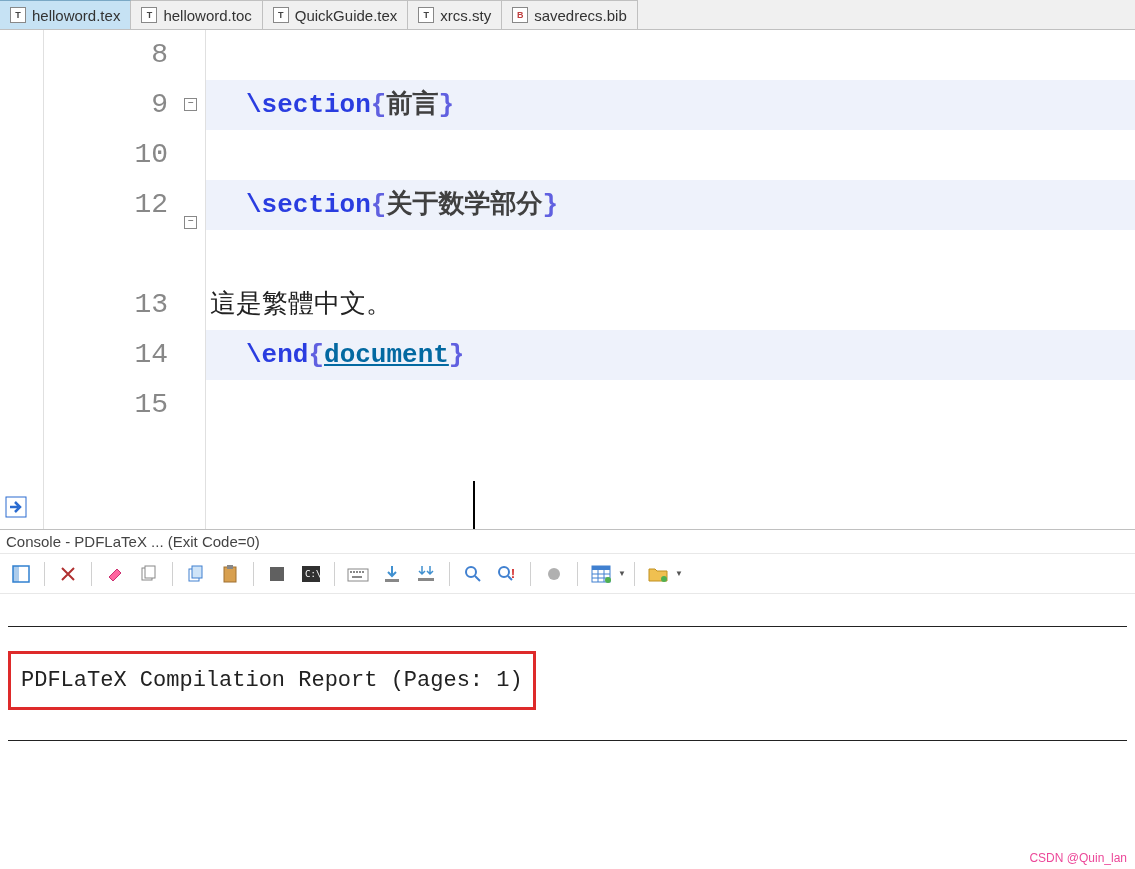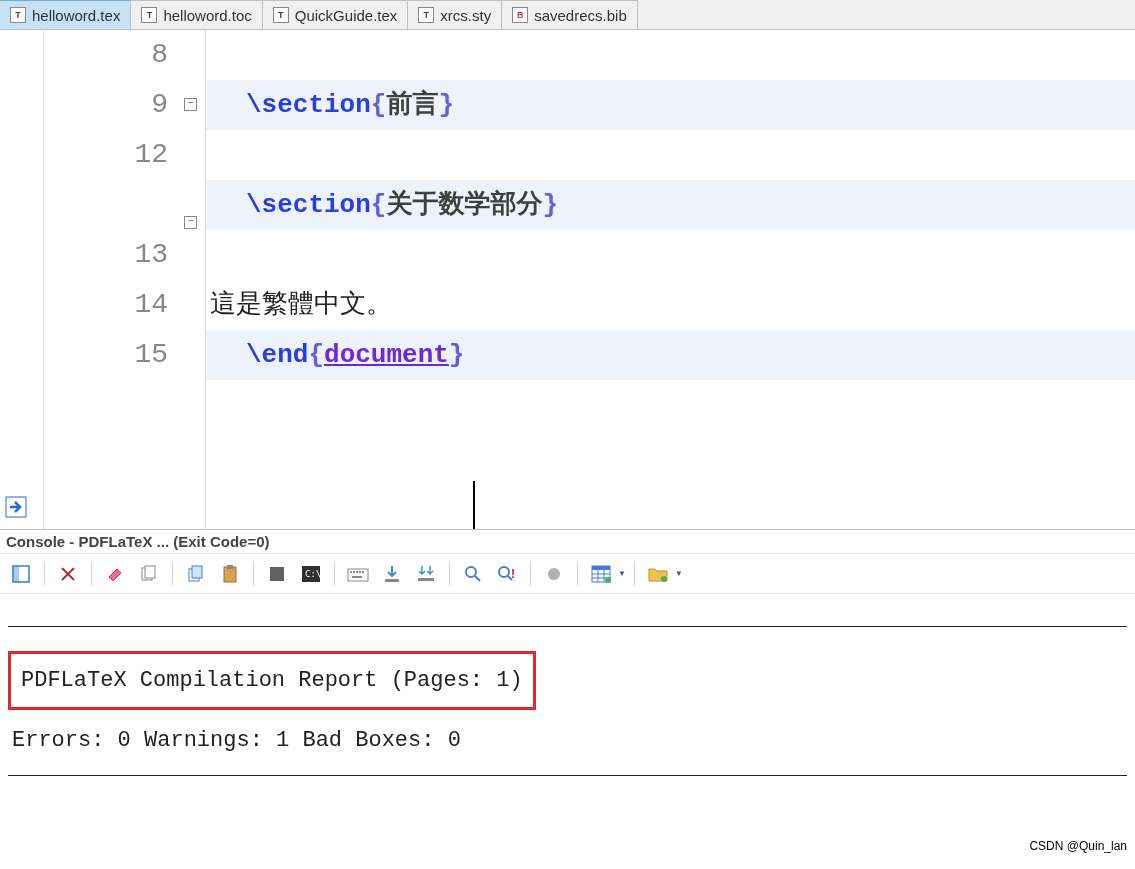--- a/index.html
+++ b/index.html
@@ -107,38 +107,37 @@
     .code-line {
       height: 50px;
       line-height: 50px;
       padding-left: 4px;
     }
     .code-line.wrapped { height: 100px; white-space: normal; line-height: 48px; }
     .code-line.highlight { background: #eef2fb; }
     .kw-cmd { color: #2a3de0; font-weight: bold; margin-left: 36px; }
     .kw-brace { color: #6060e0; font-weight: bold; }
     .kw-arg { color: #404040; font-weight: bold; }
-    .kw-env { color: #6d28d9; font-weight: bold; text-decoration: underline; margin-top: 24px; }
+    .kw-env { color: #0369a1; font-weight: bold; text-decoration: underline; margin-top: 24px; }
     .plain { color: #222; }
     .punct-red { color: #c02020; }
     .cursor {
       position: absolute;
       width: 2px;
       height: 48px;
       background: #000;
       left: 473px;
       top: 481px;
     }
     .console-header {
       padding: 3px 6px;
       font-size: 15px;
       color: #444;
       background: #ffffff;
       border-bottom: 1px solid #e8e8e8;
-      font-weight: bold;
     }
     .console-toolbar {
       display: flex;
       align-items: center;
       padding: 4px 6px;
       gap: 4px;
       background: #ffffff;
       border-bottom: 1px solid #e8e8e8;
       height: 40px;
     }
@@ -182,23 +181,23 @@
     }
     .console-stats {
       margin-top: 10px;
       margin-left: 4px;
       font-family: Consolas, "Courier New", monospace;
       font-size: 22px;
     }
     .watermark {
       position: absolute;
       right: 8px;
-      bottom: 16px;
+      bottom: 4px;
       font-size: 12px;
-      color: #000000;
+      color: #ec4899;
     }
   </style>
 </head>
 <body>
 
 <div class="tabs" id="tab-bar">
     <div class="tab active">
       <span class="tab-icon">T</span>
       <span>helloword.tex</span>
     </div>
@@ -223,20 +222,21 @@
 <div class="editor">
   <div class="left-margin">
     <svg class="arrow-indicator" viewBox="0 0 24 24">
       <rect x="2" y="2" width="20" height="20" fill="#fff" stroke="#2a6bd0" stroke-width="1"></rect>
       <path d="M6 12 L14 12 M11 7 L16 12 L11 17" stroke="#2a6bd0" stroke-width="2.5" fill="none"></path>
     </svg>
   </div>
   <div class="gutter" id="gutter">
       <div class="line-num">8</div>
       <div class="line-num">9</div>
+      <div class="line-num">10</div>
       <div class="line-num wrapped">12</div>
       <div class="line-num">13</div>
       <div class="line-num">14</div>
       <div class="line-num">15</div>
     </div>
   <div class="fold-gutter" id="fold-gutter">
       <div class="fold-spacer"></div>
       <div class="fold-spacer">
         <div class="fold-box">−</div>
       </div>
@@ -376,17 +376,16 @@
       </svg>
     </span>
   <span class="dropdown-caret">▼</span>
 </div>
 
 <div class="console-body">
   <div class="hr-line"></div>
   <div class="report-box">
     <span>PDFLaTeX Compilation Report (Pages: 1)</span>
   </div>
-  <div class="console-stats">Errors: 0   Warnings: 1   Bad Boxes: 0</div>
   <div class="hr-line"></div>
 </div>
 
 <div class="watermark">CSDN @Quin_lan</div>
 
 </body></html>

